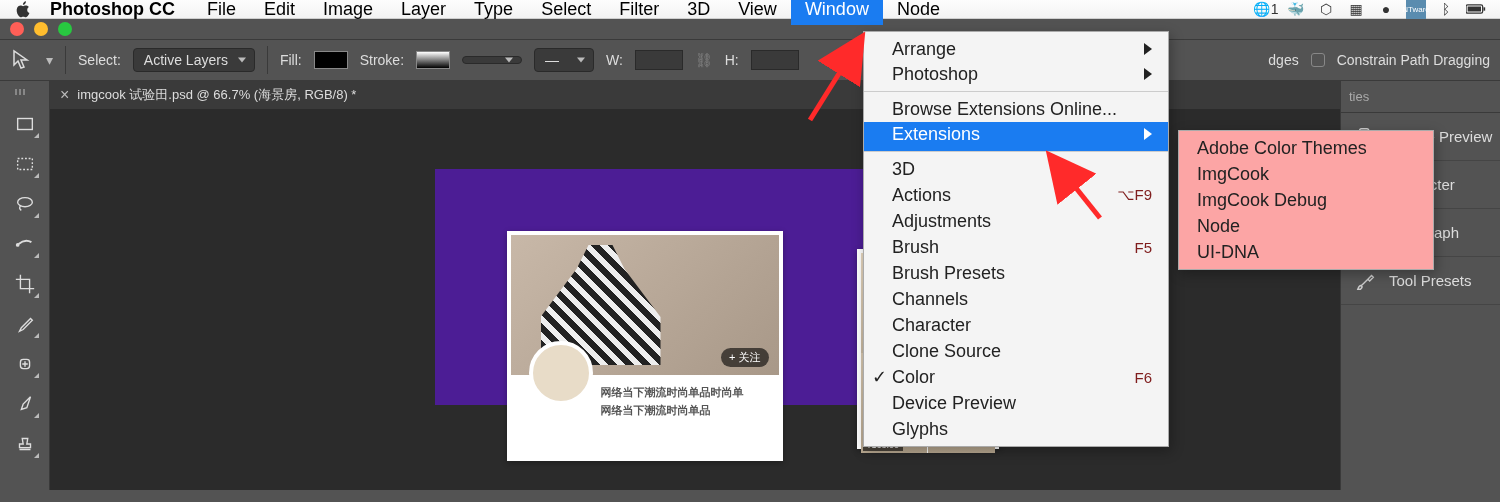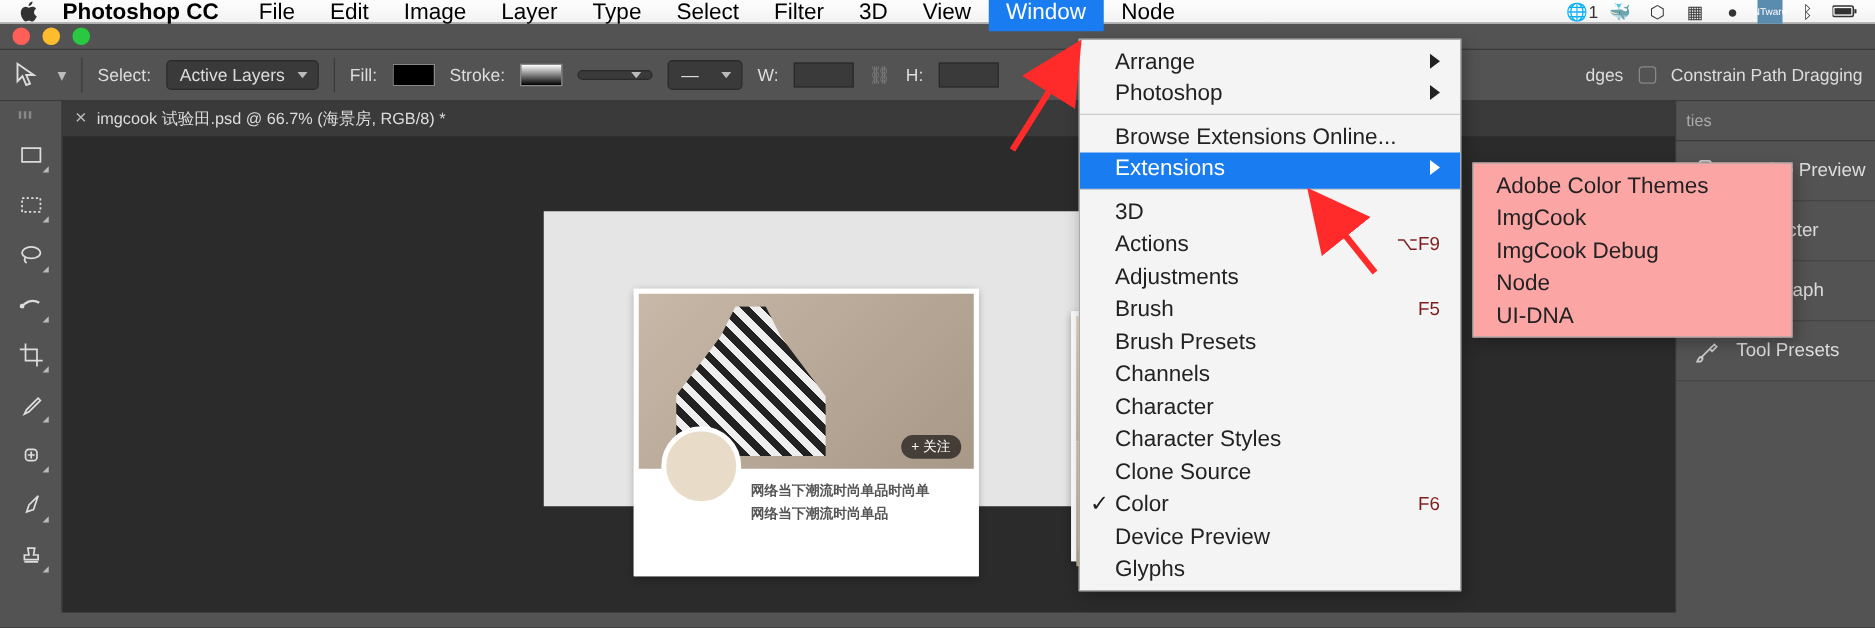--- a/index.html
+++ b/index.html
@@ -35,21 +35,21 @@
 .tool-handle { width: 20px; height: 6px; display: flex; gap: 2px; margin-bottom: 4px; }
 .tool-handle span { width: 2px; height: 6px; background: #888; }
 .tool-btn { width: 30px; height: 30px; display: flex; align-items: center; justify-content: center; color: #ddd; position: relative; }
 .tool-btn svg { width: 22px; height: 22px; }
 .tool-corner::after { content: ""; position: absolute; right: 1px; bottom: 1px; width: 0; height: 0; border-left: 5px solid transparent; border-bottom: 5px solid #bbb; }
 
 .canvas-area { flex: 1; background: #2b2b2b; display: flex; flex-direction: column; }
 .doc-tab-bar { height: 28px; background: #3a3a3a; display: flex; align-items: center; padding-left: 10px; color: #ddd; font-size: 13px; gap: 8px; }
 .tab-close { font-size: 16px; color: #bbb; }
 .canvas-viewport { flex: 1; display: flex; justify-content: center; align-items: flex-start; padding-top: 60px; overflow: hidden; }
-.canvas { width: 560px; height: 236px; background: #e5e5e5; position: relative; margin-left: 39px; }
+.canvas { width: 560px; height: 236px; background: #4c1d95; position: relative; margin-left: 39px; }
 .card1 { position: absolute; left: 72px; top: 62px; width: 276px; height: 230px; background: #fff; border: 4px solid #fff; box-shadow: 0 2px 6px rgba(0,0,0,0.3); }
 .card1-img { width: 100%; height: 140px; background: linear-gradient(135deg, #c8b8a8, #a89888); position: relative; overflow: hidden; }
 .person { position: absolute; left: 30px; top: 10px; width: 120px; height: 120px; background: repeating-linear-gradient(45deg, #222, #222 6px, #eee 6px, #eee 12px); clip-path: polygon(40% 0, 60% 0, 70% 20%, 100% 60%, 100% 100%, 0 100%, 0 60%, 30% 20%); }
 .follow-btn { position: absolute; right: 10px; bottom: 8px; background: rgba(0,0,0,0.6); color: #fff; font-size: 11px; padding: 2px 8px; border-radius: 10px; }
 .card1-body { padding: 10px 4px 0 90px; font-size: 11px; color: #555; position: relative; }
 .avatar-circle { position: absolute; left: 18px; top: -34px; width: 64px; height: 64px; border-radius: 50%; background: #e8dcc8; border: 4px solid #fff; }
 .card1-line { margin-bottom: 3px; font-weight: bold; }
 .card2 { position: absolute; left: 422px; top: 80px; width: 142px; height: 200px; background: #fff; border: 4px solid #fff; box-shadow: 0 2px 6px rgba(0,0,0,0.3); }
 .room { width: 100%; height: 100px; background: linear-gradient(#e8d8c0, #c8b8a0); position: relative; }
 .play-circle { position: absolute; left: 50%; top: 50%; width: 36px; height: 36px; border-radius: 50%; background: rgba(0,0,0,0.5); transform: translate(-50%, -50%); display: flex; align-items: center; justify-content: center; }
@@ -309,23 +309,20 @@
     <div class="dd-row">
       <span>Brush Presets</span>
     </div>
     <div class="dd-row">
       <span>Channels</span>
     </div>
     <div class="dd-row">
       <span>Character</span>
     </div>
     <div class="dd-row">
-      <span>Character Styles</span>
-    </div>
-    <div class="dd-row">
       <span>Clone Source</span>
     </div>
     <div class="dd-row">
       <span class="dd-check">✓</span>
       <span>Color</span>
       <span class="dd-shortcut">F6</span>
     </div>
     <div class="dd-row">
       <span>Device Preview</span>
     </div>

